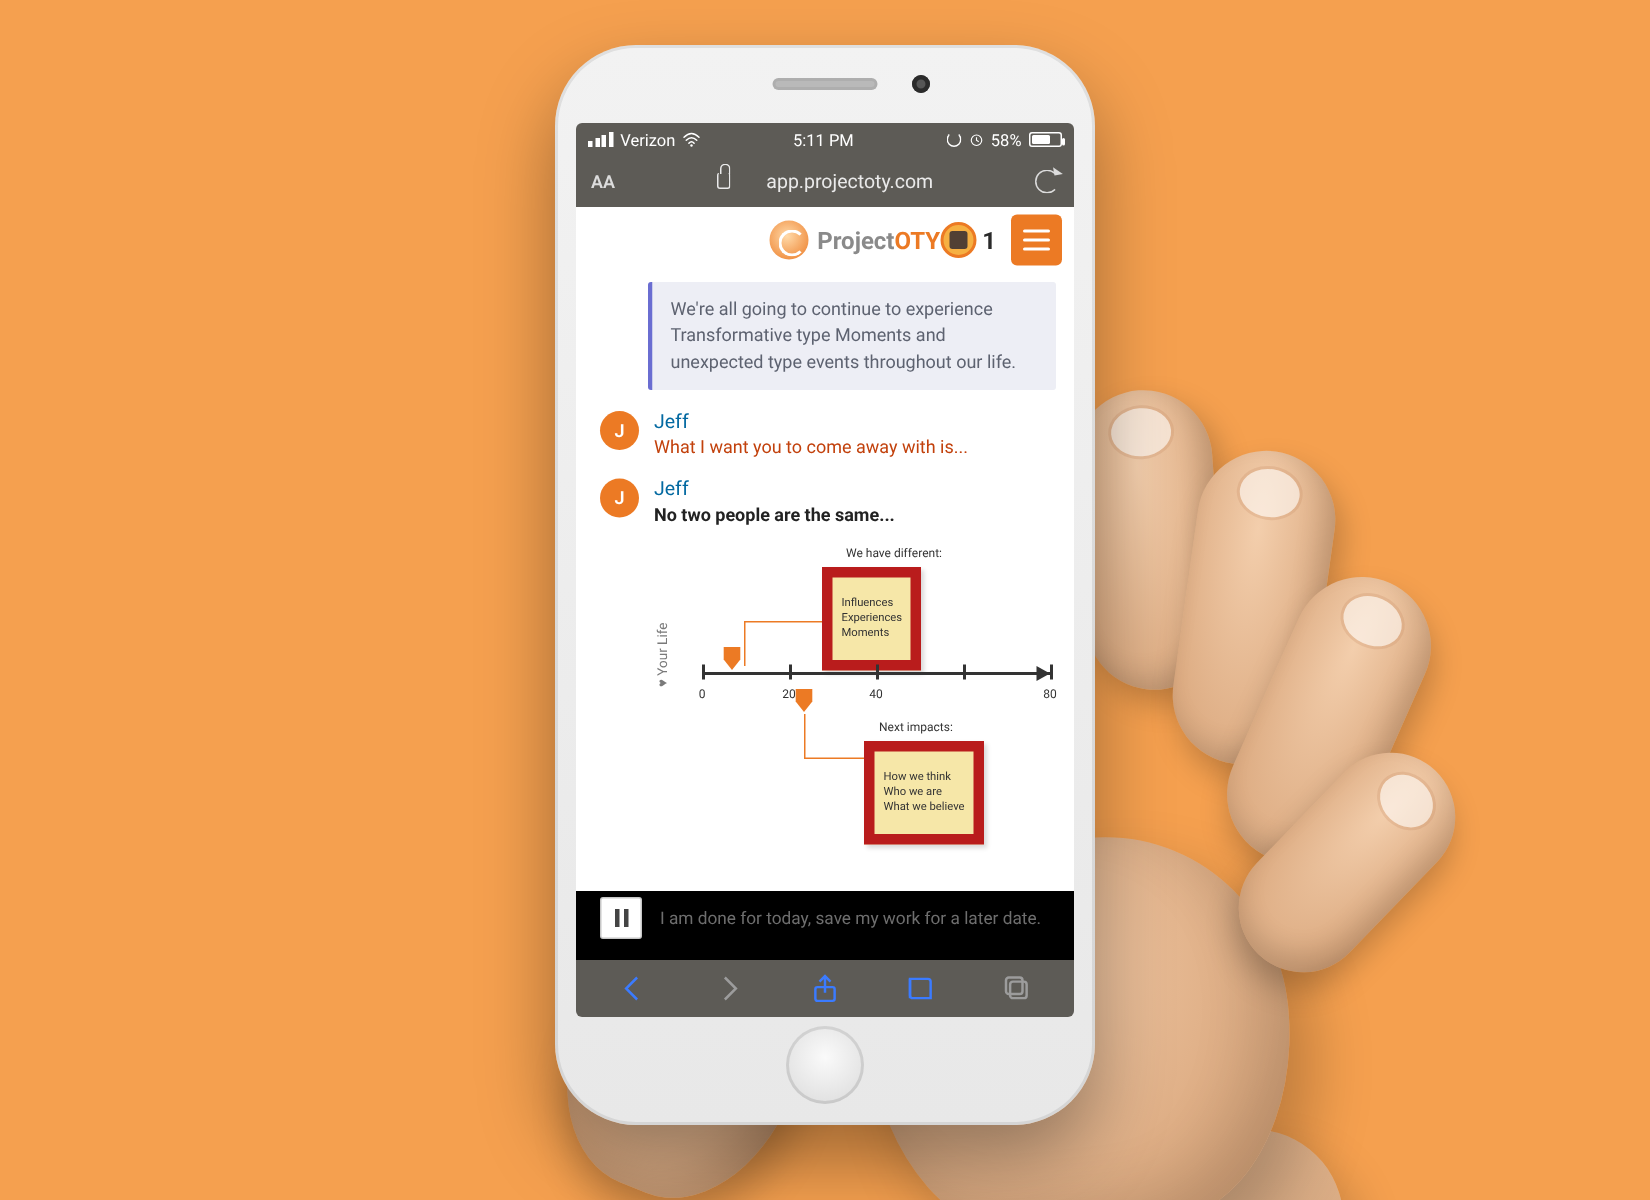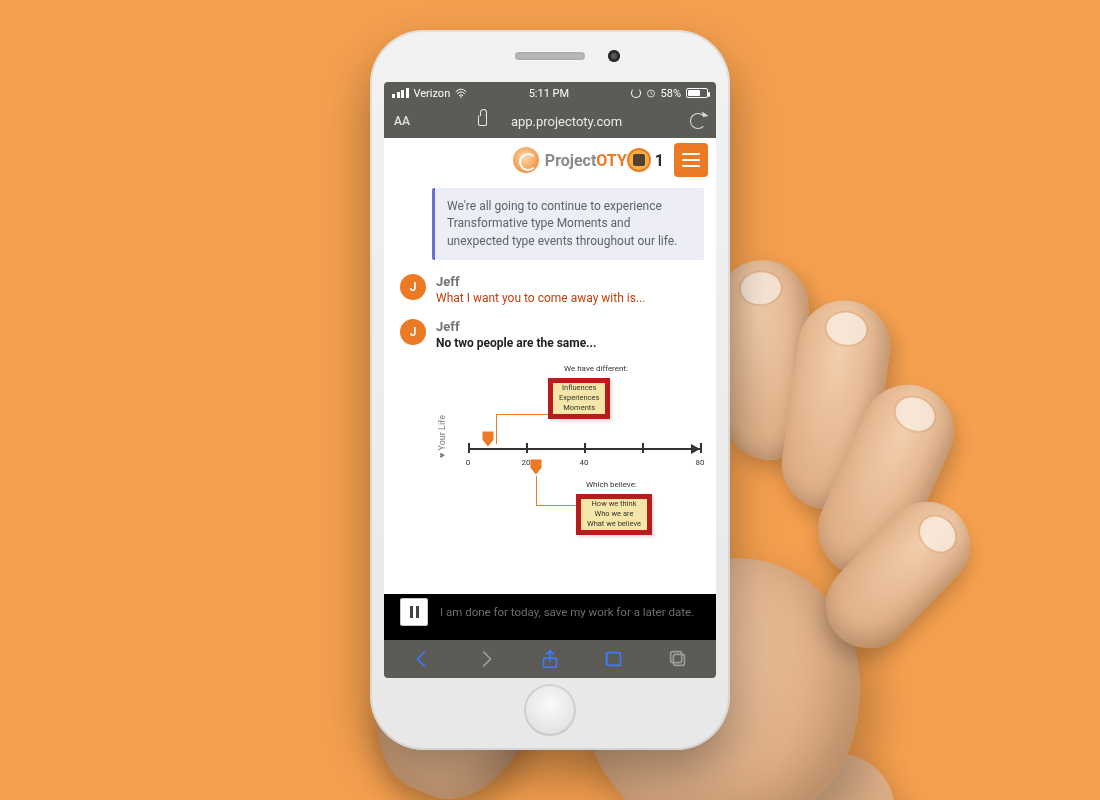--- a/index.html
+++ b/index.html
@@ -163,35 +163,35 @@
 
   .callout{
     margin-left:32px;
     background:#edeef5;border-left:3px solid #6a6dd1;border-radius:2px;
     padding:10px 12px;color:#5d6270;font-size:12px;line-height:1.45;
   }
 
   .msg{display:flex;gap:10px;margin-top:14px;}
   .avatar{width:26px;height:26px;border-radius:50%;background:#ec7a24;color:#fff;display:flex;align-items:center;justify-content:center;font-size:12px;font-weight:600;flex:0 0 auto;}
   .msg-body{flex:1;}
-  .msg-name{font-weight:700;font-size:13px;color:#737373;}
+  .msg-name{font-weight:400;font-size:13px;color:#0369a1;}
   .msg-text{font-size:12px;color:#c2410c;margin-top:2px;}
   .msg-text.bold{font-weight:700;color:#222;}
 
   
   .diagram{margin-top:8px;position:relative;height:200px;font-size:8px;color:#333;}
   .ylab{position:absolute;left:6px;top:50%;transform:translateY(-50%) rotate(-90deg);transform-origin:left center;font-size:9px;color:#7a7a7a;}
   .ylab::before{content:"♥ ";font-size:9px;}
   .axis{position:absolute;left:32px;right:4px;top:90px;height:1.5px;background:#333;}
   .axis::after{content:"";position:absolute;right:-5px;top:-4.5px;border:5px solid transparent;border-left:9px solid #333;}
   .tick{position:absolute;top:-5px;width:1.5px;height:10px;background:#333;}
   .tlabel{position:absolute;top:10px;font-size:8px;color:#333;transform:translateX(-50%);}
   .marker{position:absolute;width:14px;height:18px;transform:translate(-50%,-100%);}
   .marker svg{width:100%;height:100%;}
-  .note{position:absolute;background:#f6e7a8;border:5px solid #b91c1c;padding:0 6px;font-size:7.5px;line-height:1.35;box-shadow:2px 2px 3px rgba(0,0,0,.15);min-width:62px;text-align:center;}
+  .note{position:absolute;background:#f6e7a8;border:7px solid #b91c1c;padding:12px 6px;font-size:7.5px;line-height:1.35;box-shadow:2px 2px 3px rgba(0,0,0,.15);min-width:62px;}
   .note-title{position:absolute;font-size:8px;color:#333;}
   .connector{position:absolute;border-left:1px solid #ec7a24;border-bottom:1px solid #ec7a24;}
 
   
   .app-foot1{display:flex;align-items:center;gap:10px;padding:10px 16px;background:#fff;}
   .avatar.navy{background:#2a3a66;}
   .next-btn{background:linear-gradient(90deg,#ec7a24 0%,#f39a52 100%);color:#fff;font-weight:700;border:none;padding:10px 24px;border-radius:2px;font-size:14px;}
   .app-foot2{display:flex;align-items:center;gap:12px;padding:4px 16px 14px;background:#000000;}
   .pause{width:28px;height:28px;border:1px solid #c6c6c6;background:#fff;display:flex;align-items:center;justify-content:center;border-radius:2px;}
   .pause span{width:3px;height:12px;background:#444;margin:0 1.5px;}
@@ -322,21 +322,21 @@
                     <path d="M2 2 H18 V14 L10 24 L2 14 Z" fill="#ec7a24"></path>
                   </svg>
               </div>
               <div class="marker" style="left:100px;top:118px;">
                 <svg viewBox="0 0 20 26">
                     <path d="M2 2 H18 V14 L10 24 L2 14 Z" fill="#ec7a24"></path>
                   </svg>
               </div>
 
               <div class="connector" style="left:100px;top:118px;width:40px;height:30px;"></div>
-              <div class="note-title" style="left:150px;top:122px;">Which believe:</div>
+              <div class="note-title" style="left:150px;top:122px;">Next impacts:</div>
               <div class="note" style="left:140px;top:136px;">
                 <div>How we think</div>
                 <div>Who we are</div>
                 <div>What we believe</div>
               </div>
             </div>
           </div>
         </div>
       </div>
 

